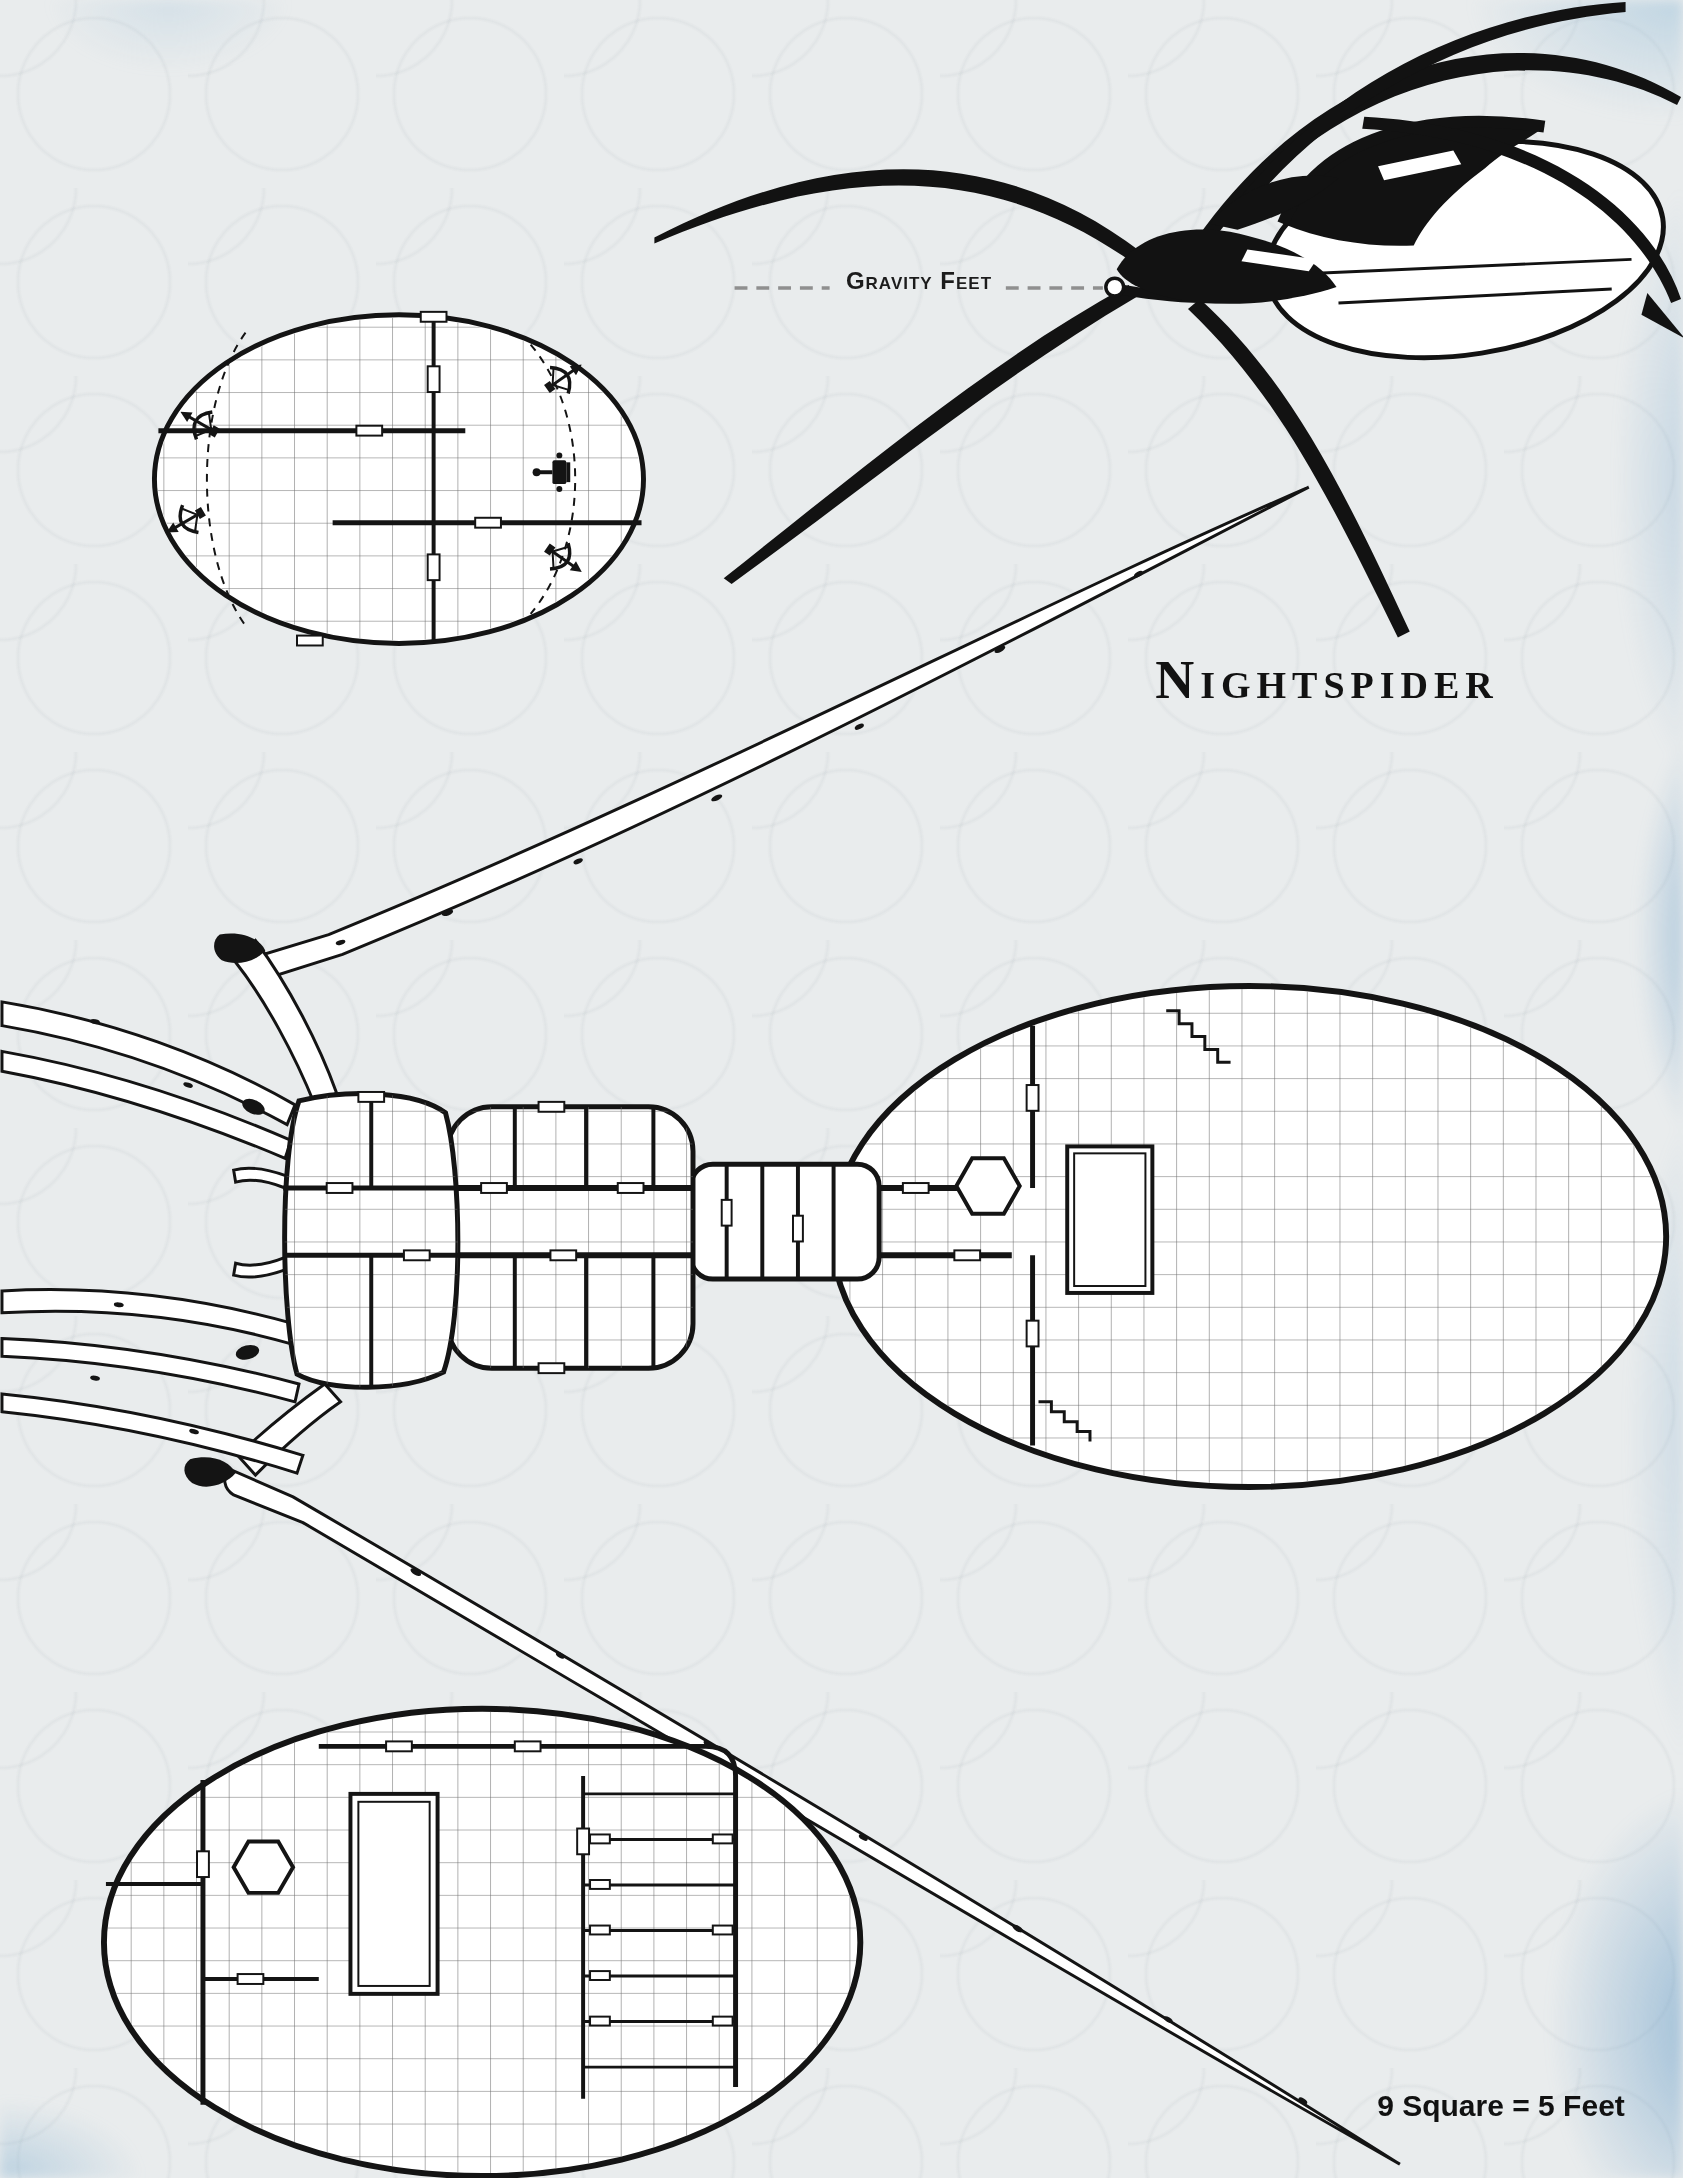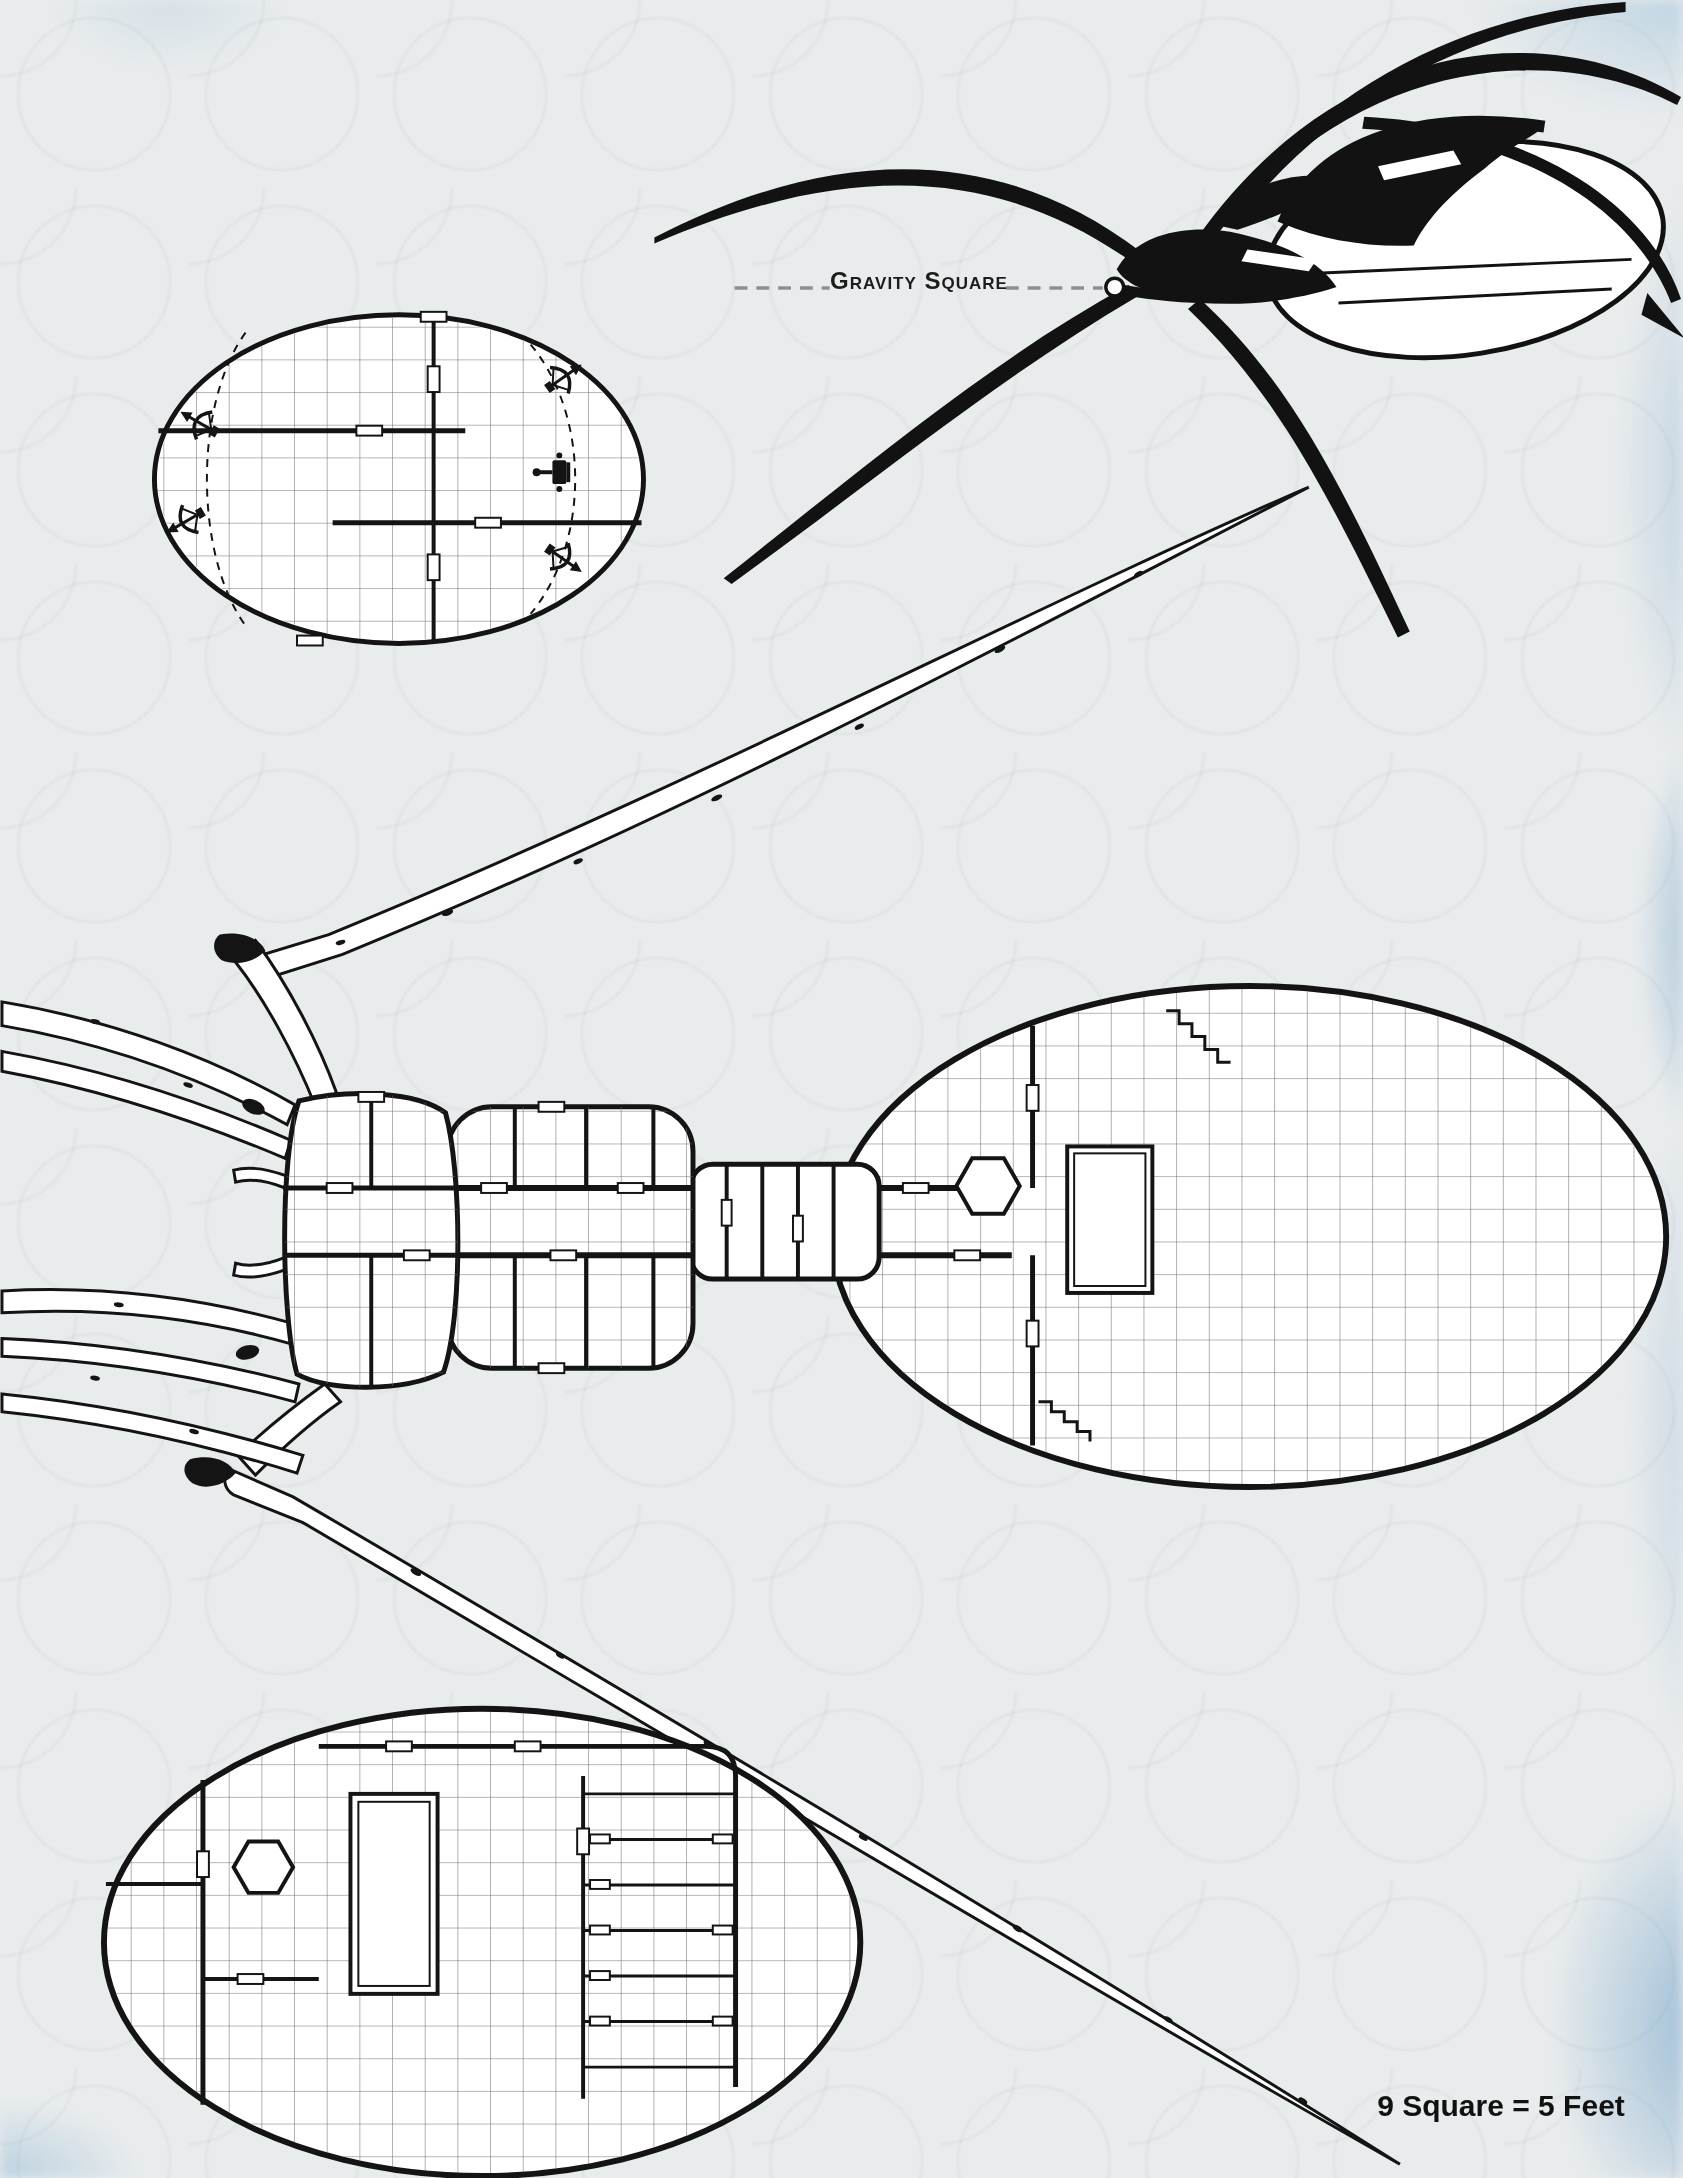--- a/index.html
+++ b/index.html
@@ -284,16 +284,17 @@
         <rect x="596" y="1945" width="20" height="9"></rect>
         <rect x="596" y="1991" width="20" height="9"></rect>
         <rect x="596" y="2037" width="20" height="9"></rect>
         <rect x="720" y="1853" width="20" height="9"></rect>
         <rect x="720" y="1945" width="20" height="9"></rect>
         <rect x="720" y="2037" width="20" height="9"></rect>
       </g>
     </g>
   </svg>
 
-  <div class="gravity-label">Gravity Square</div>
+  <div class="gravity-label">Gravity Feet</div>
+  <div class="ship-title">Nightspider</div>
   <div class="scale-note">9 Square = 5 Feet</div>
 </div>
 
 
 </body></html>

